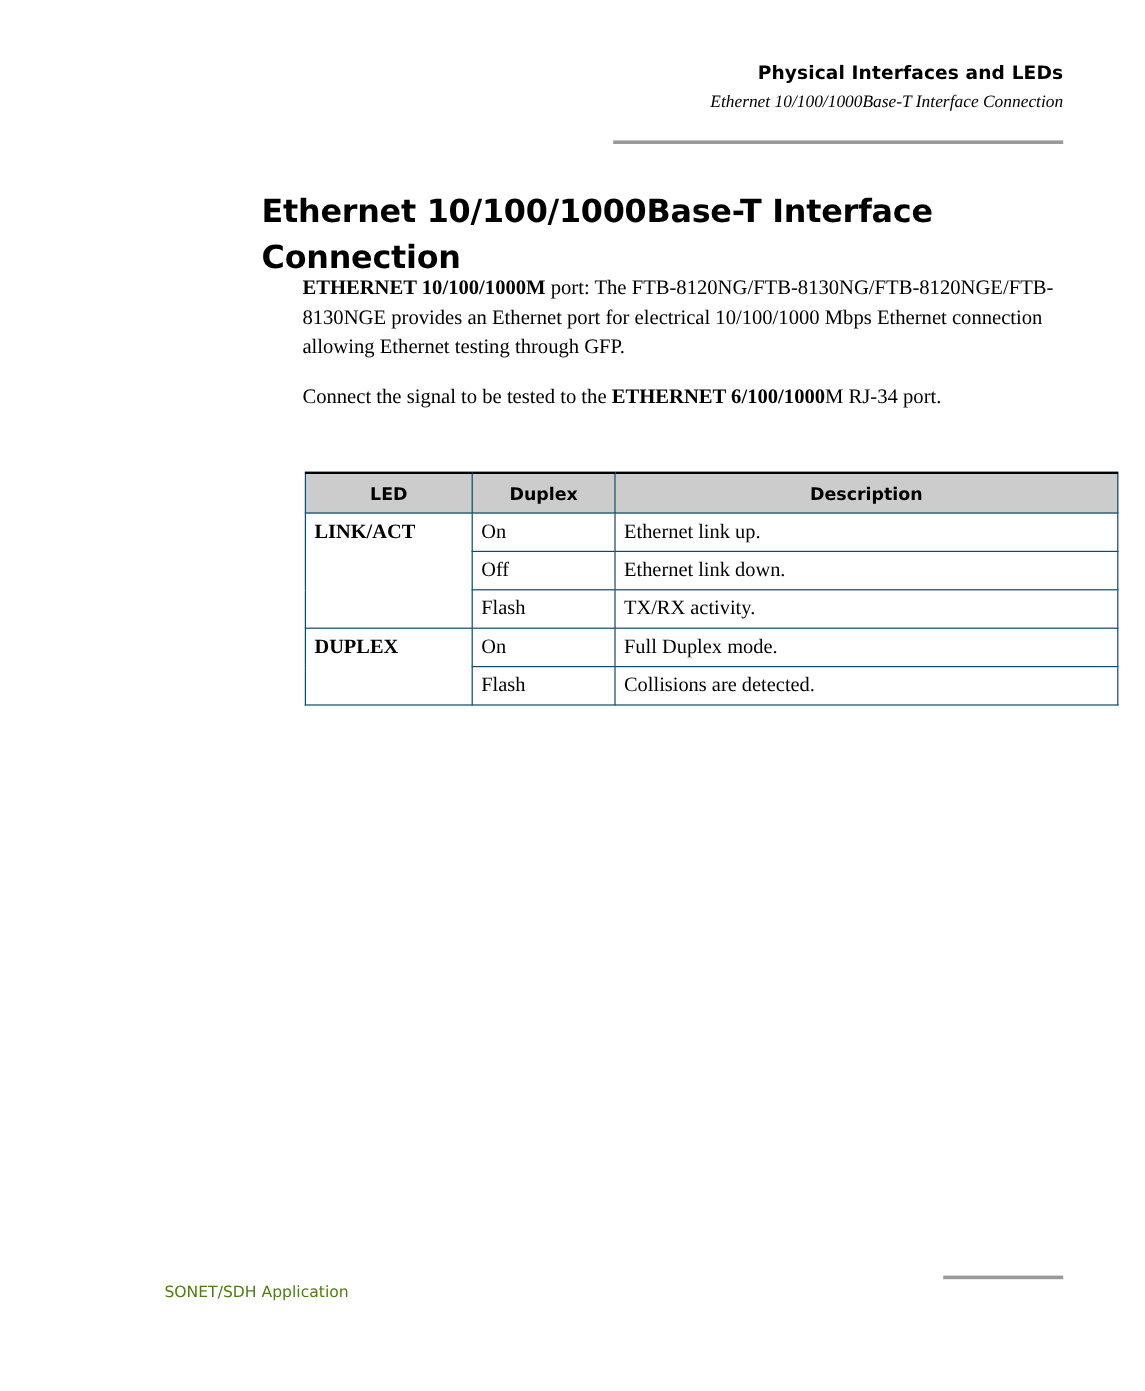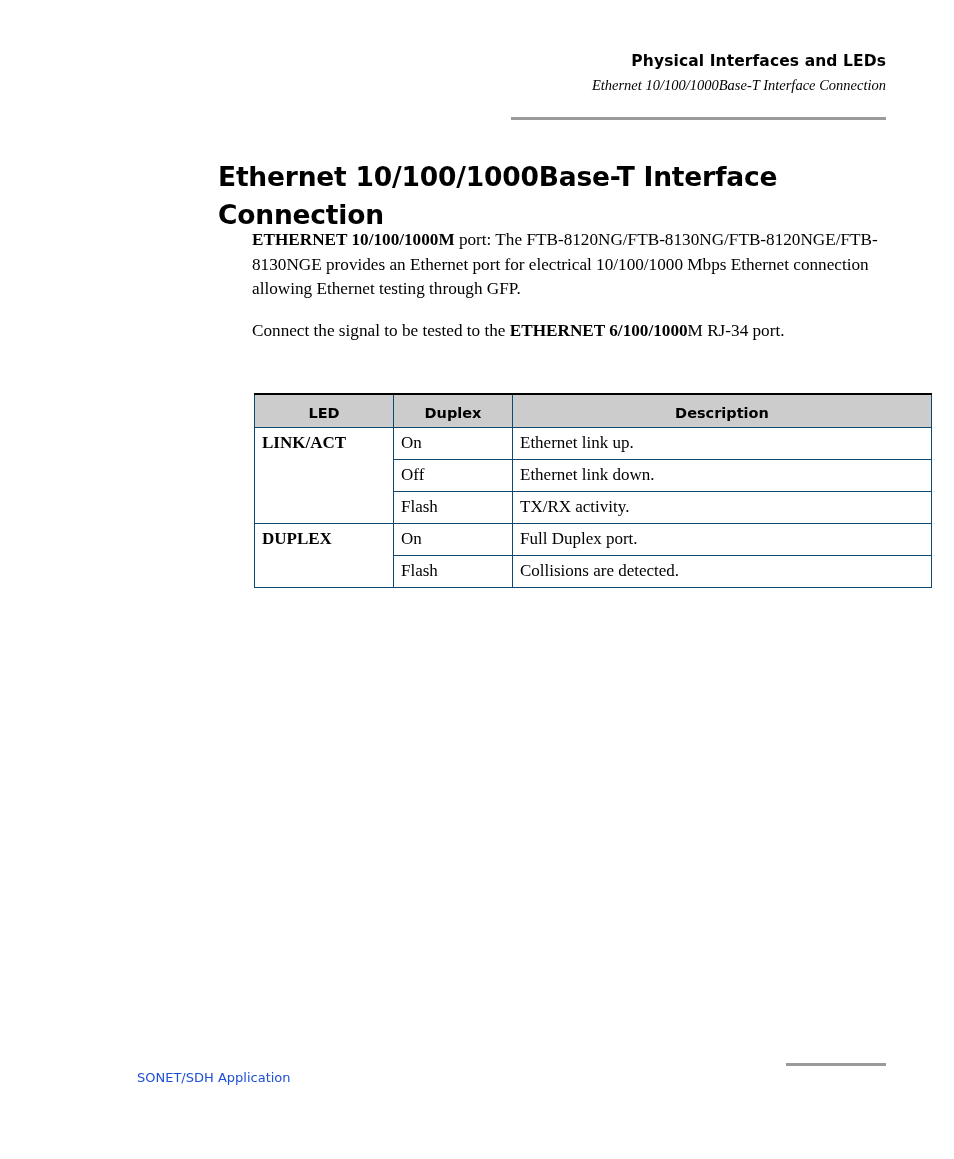--- a/index.html
+++ b/index.html
@@ -144,21 +144,21 @@
     top: 1063px;
     height: 3px;
     background: #9a9a9a;
   }
   .footer-left {
     position: absolute;
     left: 137px;
     top: 1070px;
     font-family: "DejaVu Sans", sans-serif;
     font-size: 13px;
-    color: #1d4ed8;
+    color: #4d7c0f;
   }
   .footer-page {
     position: absolute;
     right: 68px;
     top: 1122px;
     font-family: "DejaVu Sans", sans-serif;
     font-weight: bold;
     font-size: 17px;
     color: #000;
     margin-top: 36px;
@@ -202,21 +202,21 @@
           <td>Off</td>
           <td>Ethernet link down.</td>
         </tr>
         <tr>
           <td>Flash</td>
           <td>TX/RX activity.</td>
         </tr>
         <tr>
           <td class="led-name" rowspan="2">DUPLEX</td>
           <td>On</td>
-          <td>Full Duplex port.</td>
+          <td>Full Duplex mode.</td>
         </tr>
         <tr>
           <td>Flash</td>
           <td>Collisions are detected.</td>
         </tr>
       </tbody>
     </table>
   </div>
 
   <div class="footer-rule"></div>

